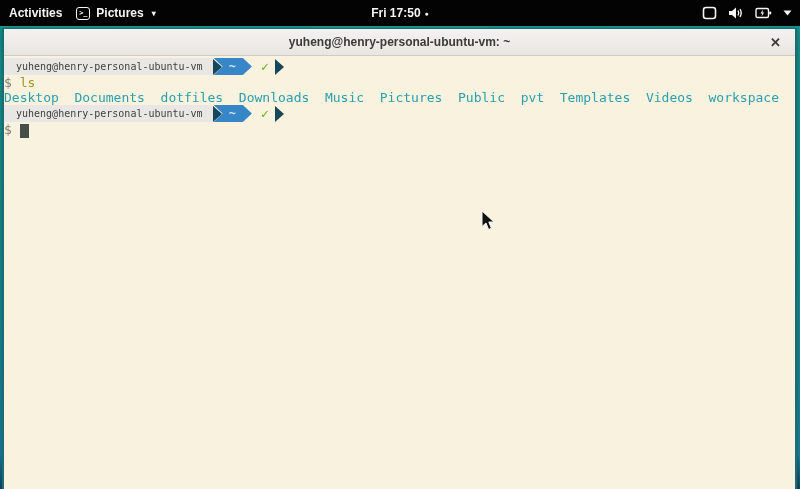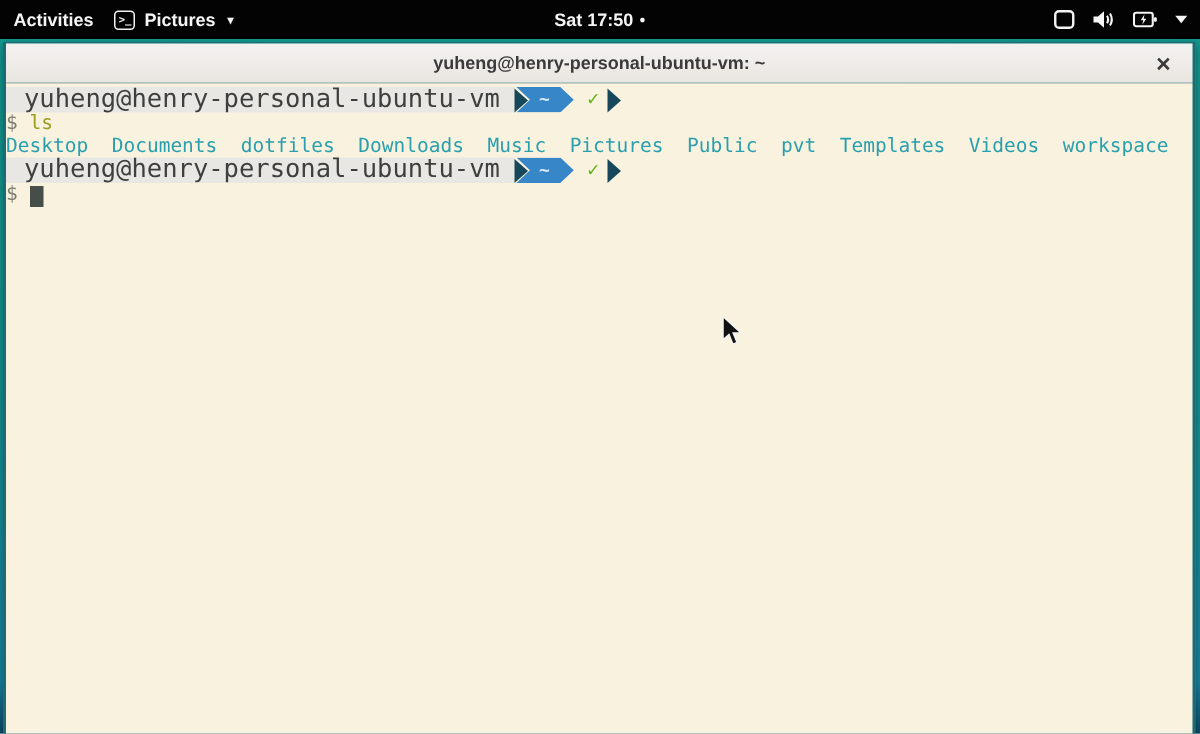--- a/index.html
+++ b/index.html
@@ -63,21 +63,21 @@
     font-size: 13px;
     color: #40423f;
     padding-top: 2px;
     overflow: hidden;
   }
   .tline { white-space: pre; height: 15px; line-height: 15px; padding-left: 0; }
   .prompt-line { display: flex; align-items: stretch; height: 17px; padding-left: 0; }
 
   .seg-user {
     background: #e9e7e3; color: #3e403d;
-    padding: 0 10px 0 12px; line-height: 17px; font-size: 17px;
+    padding: 0 10px 0 12px; line-height: 17px; font-size: 10px;
   }
   .pl-chevron {
     width: 0; height: 0; align-self: center;
     border-top: 8.5px solid transparent; border-bottom: 8.5px solid transparent;
     border-left: 9px solid #17475a;
   }
   .seg-banner {
     line-height: 17px; font-size: 12px; font-weight: 700;
     padding: 0 16px 0 15px;
     clip-path: polygon(0 0, calc(100% - 9px) 0, 100% 50%, calc(100% - 9px) 100%, 0 100%, 9px 50%);
@@ -102,21 +102,21 @@
 <div class="topbar">
   <div class="tb-left">
     <span>Activities</span>
     <span class="app-menu">
       <span class="term-glyph">&gt;_</span>
       <span>Pictures</span>
       <span class="caret-down">▾</span>
     </span>
   </div>
   <div class="tb-clock">
-    <span>Sat 17:50</span>
+    <span>Fri 17:50</span>
     <span class="notif-dot">●</span>
   </div>
   <div class="tb-right">
     <svg width="15" height="14" viewBox="0 0 15 14">
       <rect x="1.5" y="1.5" width="12" height="11" rx="2.5" fill="none" stroke="#f5f5f5" stroke-width="1.6"></rect>
     </svg>
     <svg width="16" height="14" viewBox="0 0 16 14">
       <polygon points="1,5 4,5 8,1.5 8,12.5 4,9 1,9" fill="#f5f5f5"></polygon>
       <path d="M10 4.5 Q11.5 7 10 9.5" fill="none" stroke="#f5f5f5" stroke-width="1.4"></path>
       <path d="M12 3 Q14.4 7 12 11" fill="none" stroke="#f5f5f5" stroke-width="1.4"></path>

